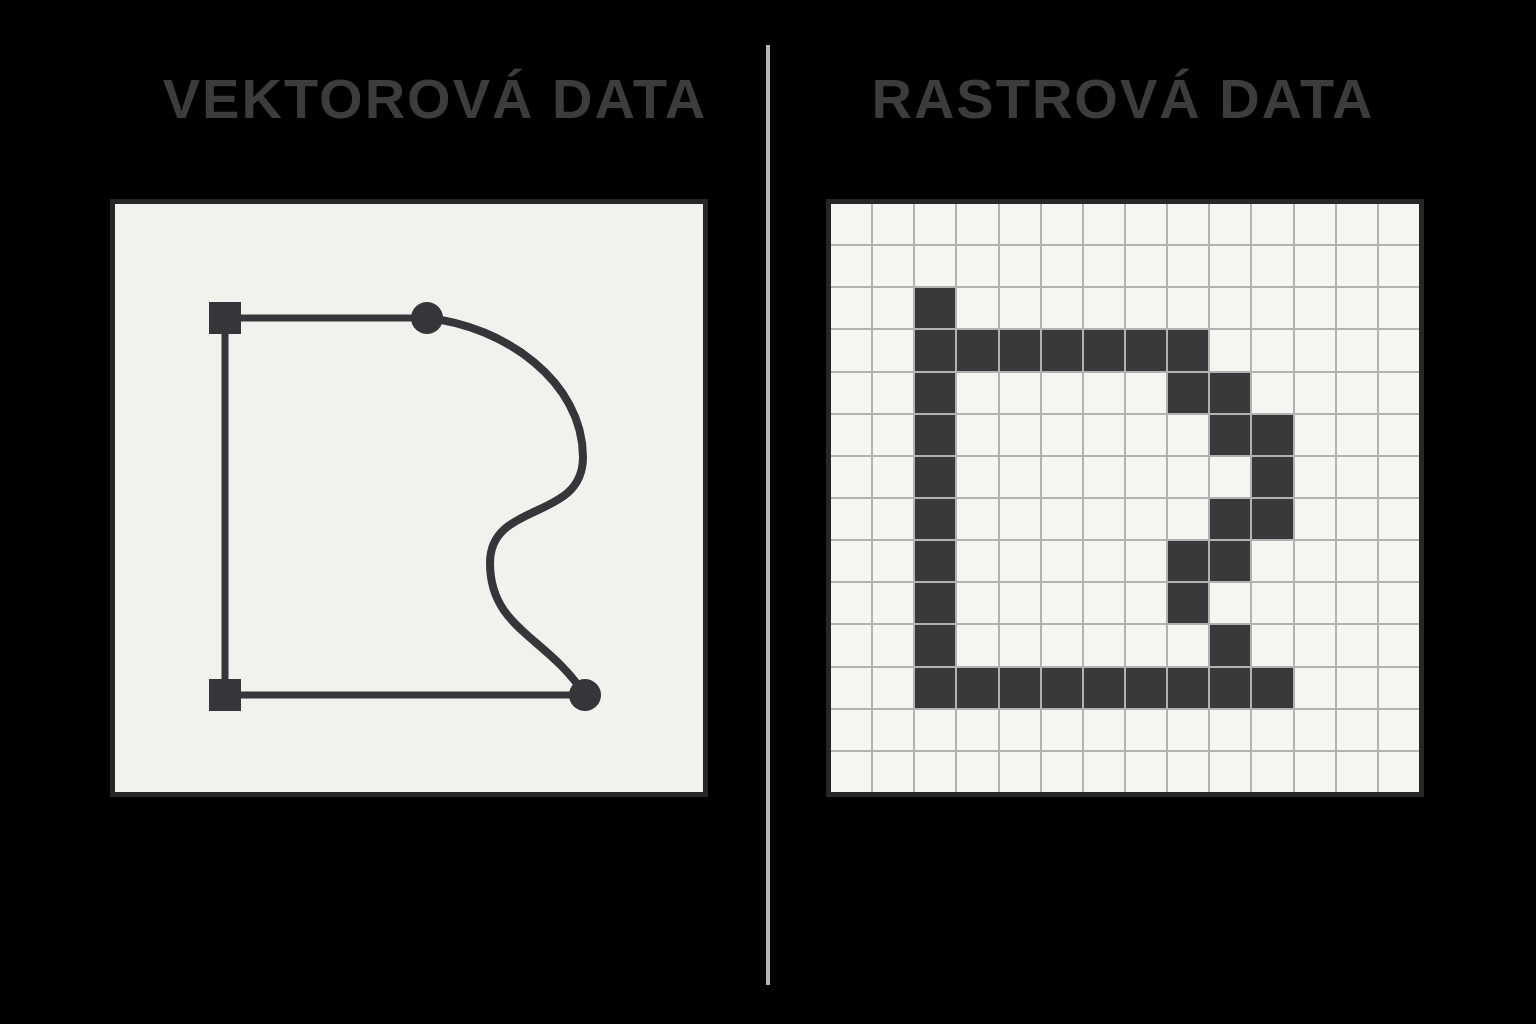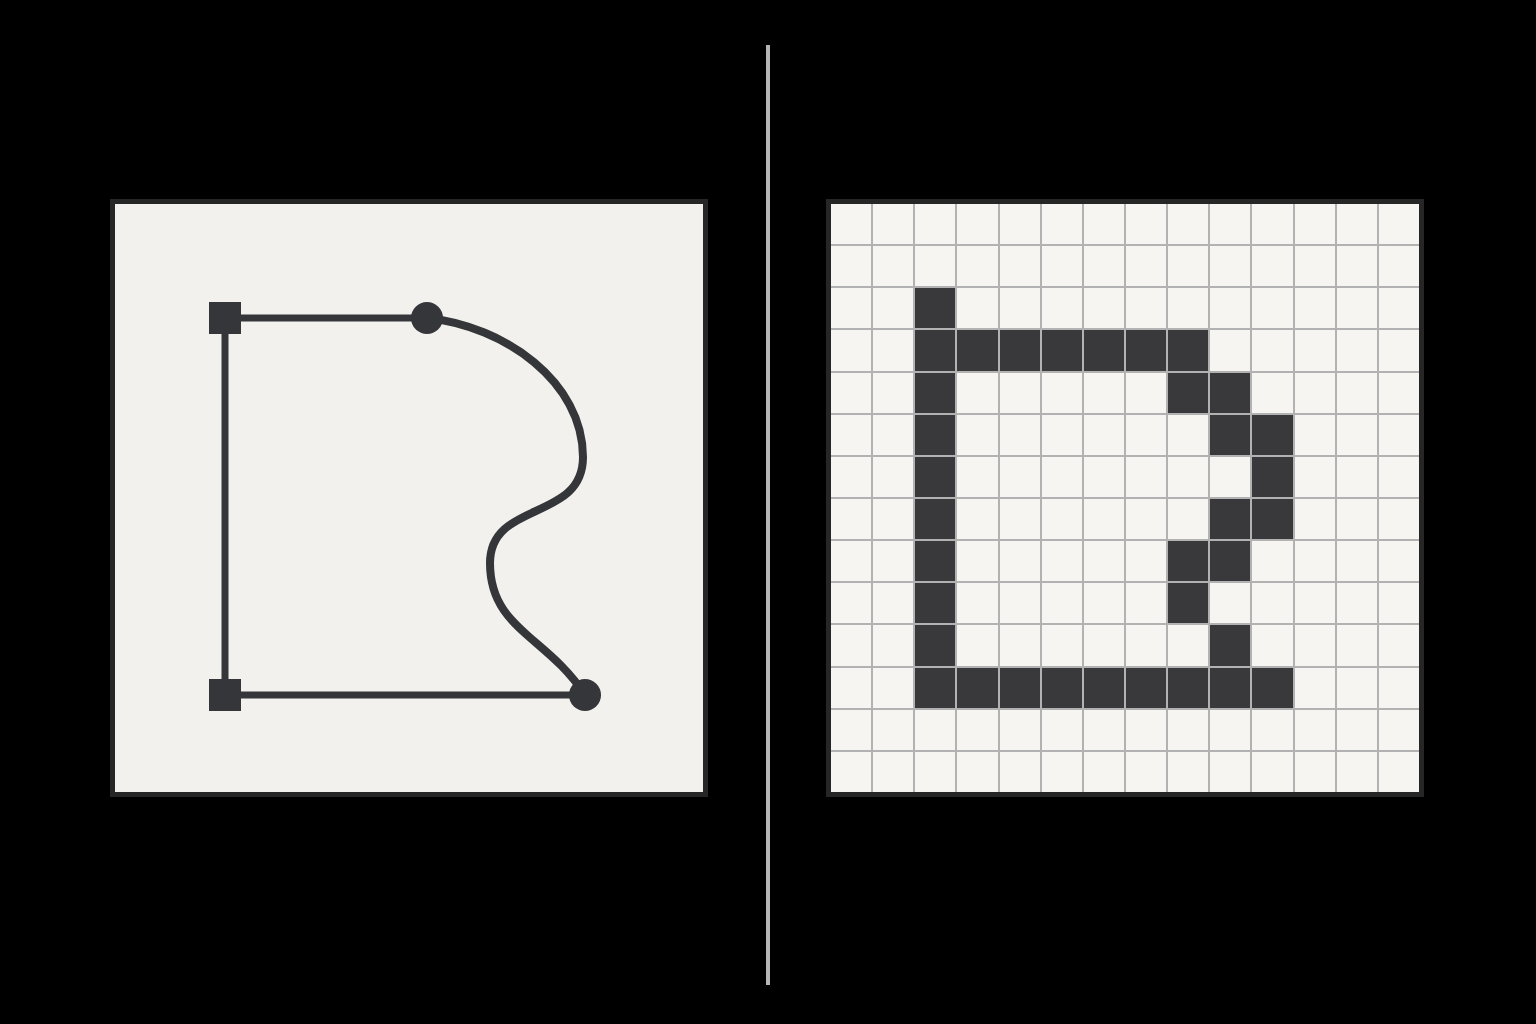--- a/index.html
+++ b/index.html
@@ -41,36 +41,38 @@
     box-sizing: border-box;
   }
   .px-cell { width: 100%; height: 100%; }
   #divider { position: absolute; }
 </style>
 </head>
 <body>
 
 <div id="canvas">
 
+  <div class="panel-title" id="left-title" style="color: rgb(60, 60, 62); left: 35px; width: 800px;">VEKTOROVÁ DATA</div>
 
   <div class="card" id="vector-card" style="left: 110px; top: 199px; width: 598px; height: 598px; background: rgb(242, 241, 238); border-color: rgb(38, 38, 38); border-width: 5px;">
     <svg id="vector-svg" xmlns="http://www.w3.org/2000/svg" width="588" height="588" viewBox="0 0 588 588">
         <line x1="110" y1="114" x2="312" y2="114" stroke="#35363a" stroke-width="7"></line>
         <line x1="110" y1="110" x2="110" y2="491" stroke="#35363a" stroke-width="7"></line>
         <line x1="110" y1="491" x2="470" y2="491" stroke="#35363a" stroke-width="7"></line>
         <path d="M 312 114 C 390 122, 468 178, 468 253 C 468 318, 375 296, 375 359 C 375 425, 432 432, 470 491" fill="none" stroke="#35363a" stroke-width="8"></path>
         <rect x="94" y="98" width="32" height="32" fill="#35363a"></rect>
         <rect x="94" y="475" width="32" height="32" fill="#35363a"></rect>
         <circle cx="312" cy="114" r="16" fill="#35363a"></circle>
         <circle cx="470" cy="491" r="16" fill="#35363a"></circle>
       </svg>
   </div>
 
   <div id="divider" style="left: 766px; top: 45px; width: 4px; height: 940px; background: rgb(180, 182, 182);"></div>
 
+  <div class="panel-title" id="right-title" style="color: rgb(60, 60, 62); left: 723px; width: 800px;">RASTROVÁ DATA</div>
 
   <div class="card" id="raster-card" style="left: 826px; top: 199px; width: 598px; height: 598px; background: rgb(246, 245, 242); border-color: rgb(38, 38, 38); border-width: 5px;">
     <div id="raster-grid" style="grid-template-columns: repeat(14, 1fr); grid-template-rows: repeat(14, 1fr); gap: 2px; background: rgb(178, 178, 178);">
         <div class="px-cell" style="background: rgb(246, 245, 242);"></div>
         <div class="px-cell" style="background: rgb(246, 245, 242);"></div>
         <div class="px-cell" style="background: rgb(246, 245, 242);"></div>
         <div class="px-cell" style="background: rgb(246, 245, 242);"></div>
         <div class="px-cell" style="background: rgb(246, 245, 242);"></div>
         <div class="px-cell" style="background: rgb(246, 245, 242);"></div>
         <div class="px-cell" style="background: rgb(246, 245, 242);"></div>

